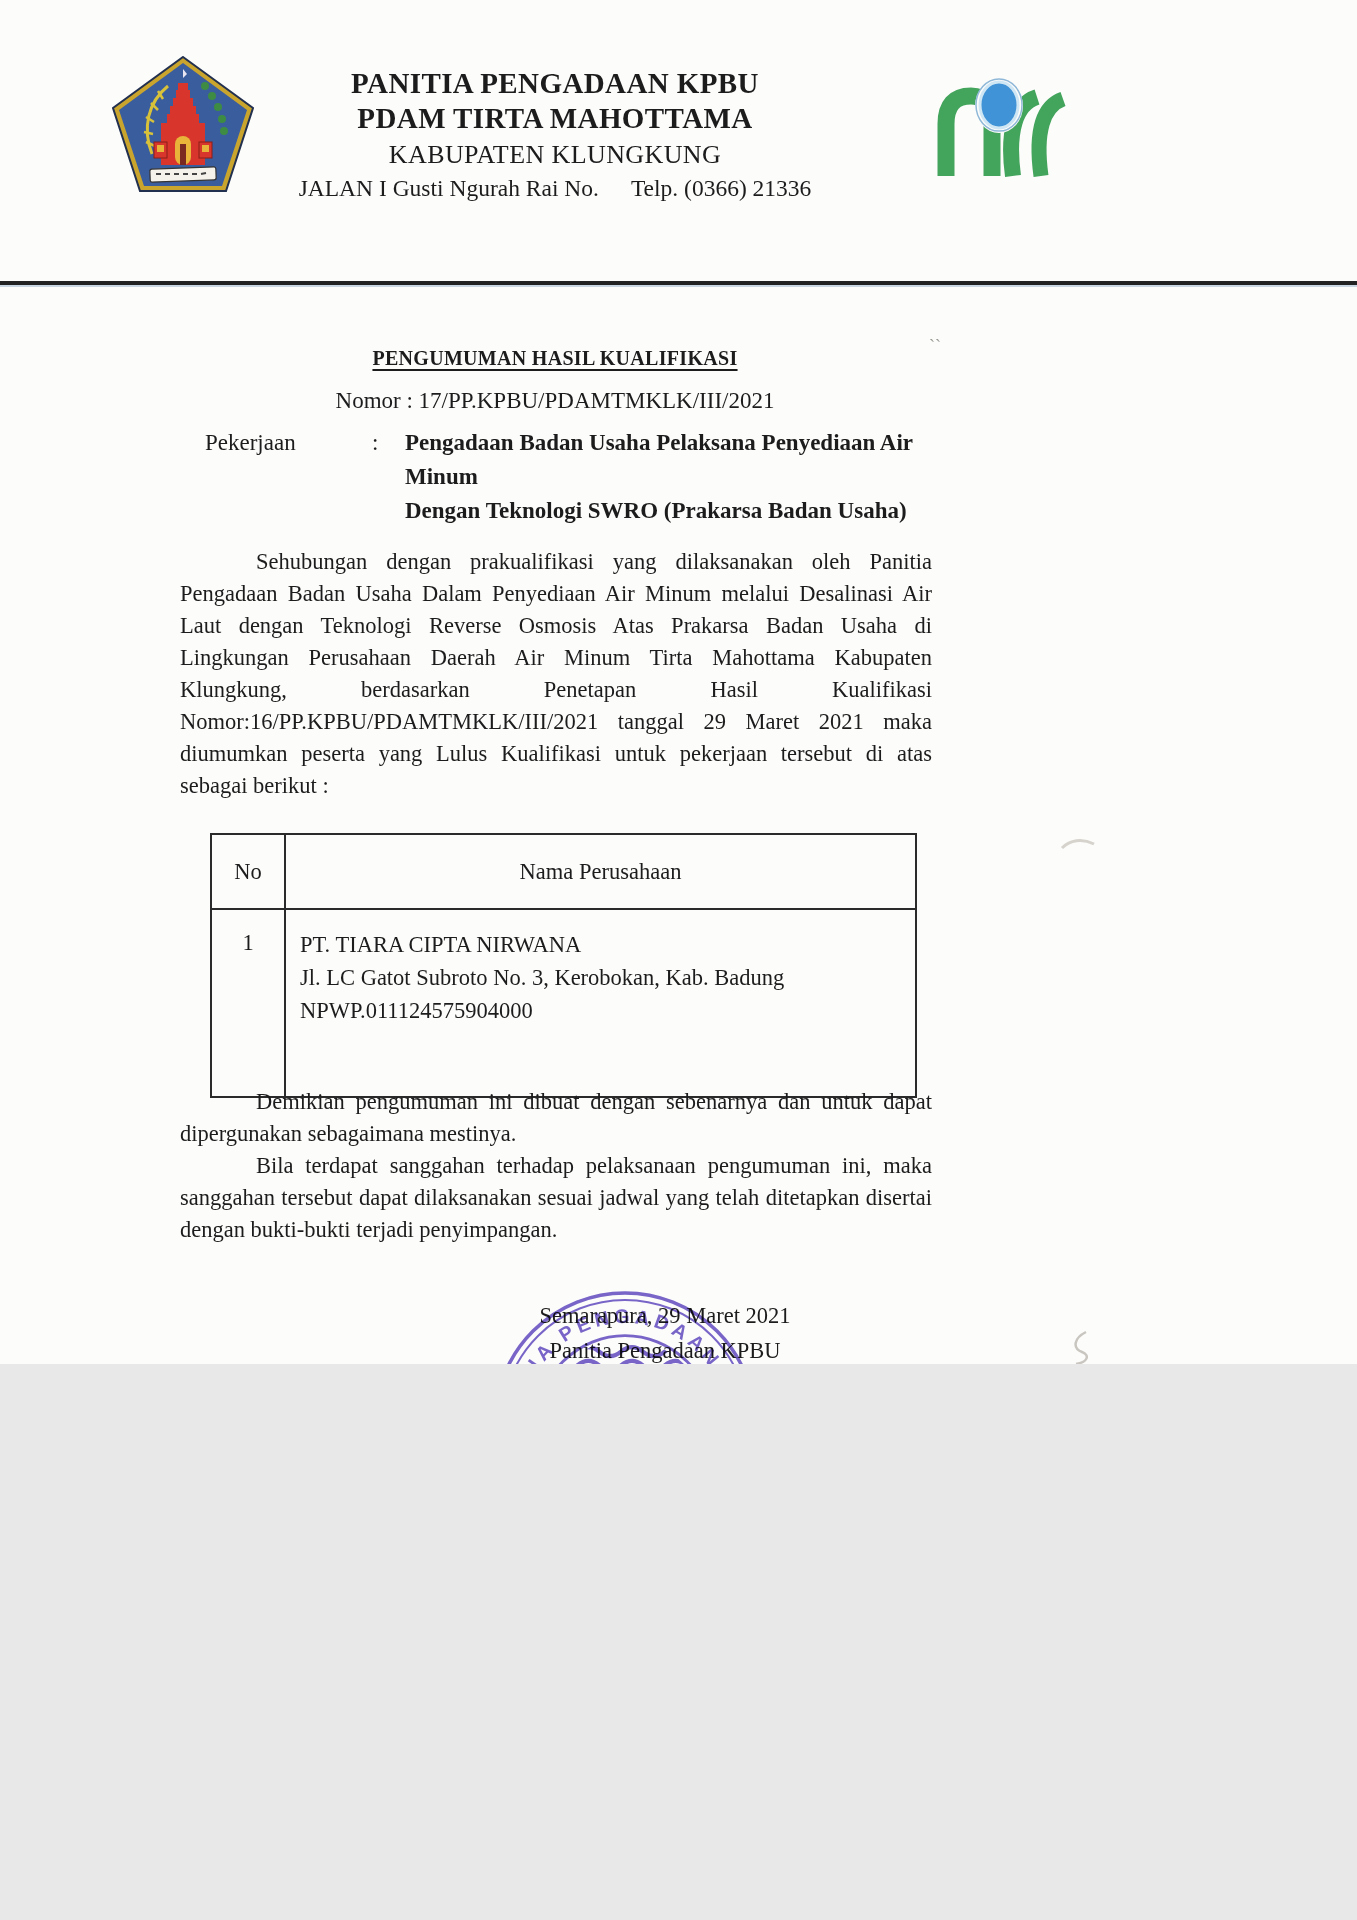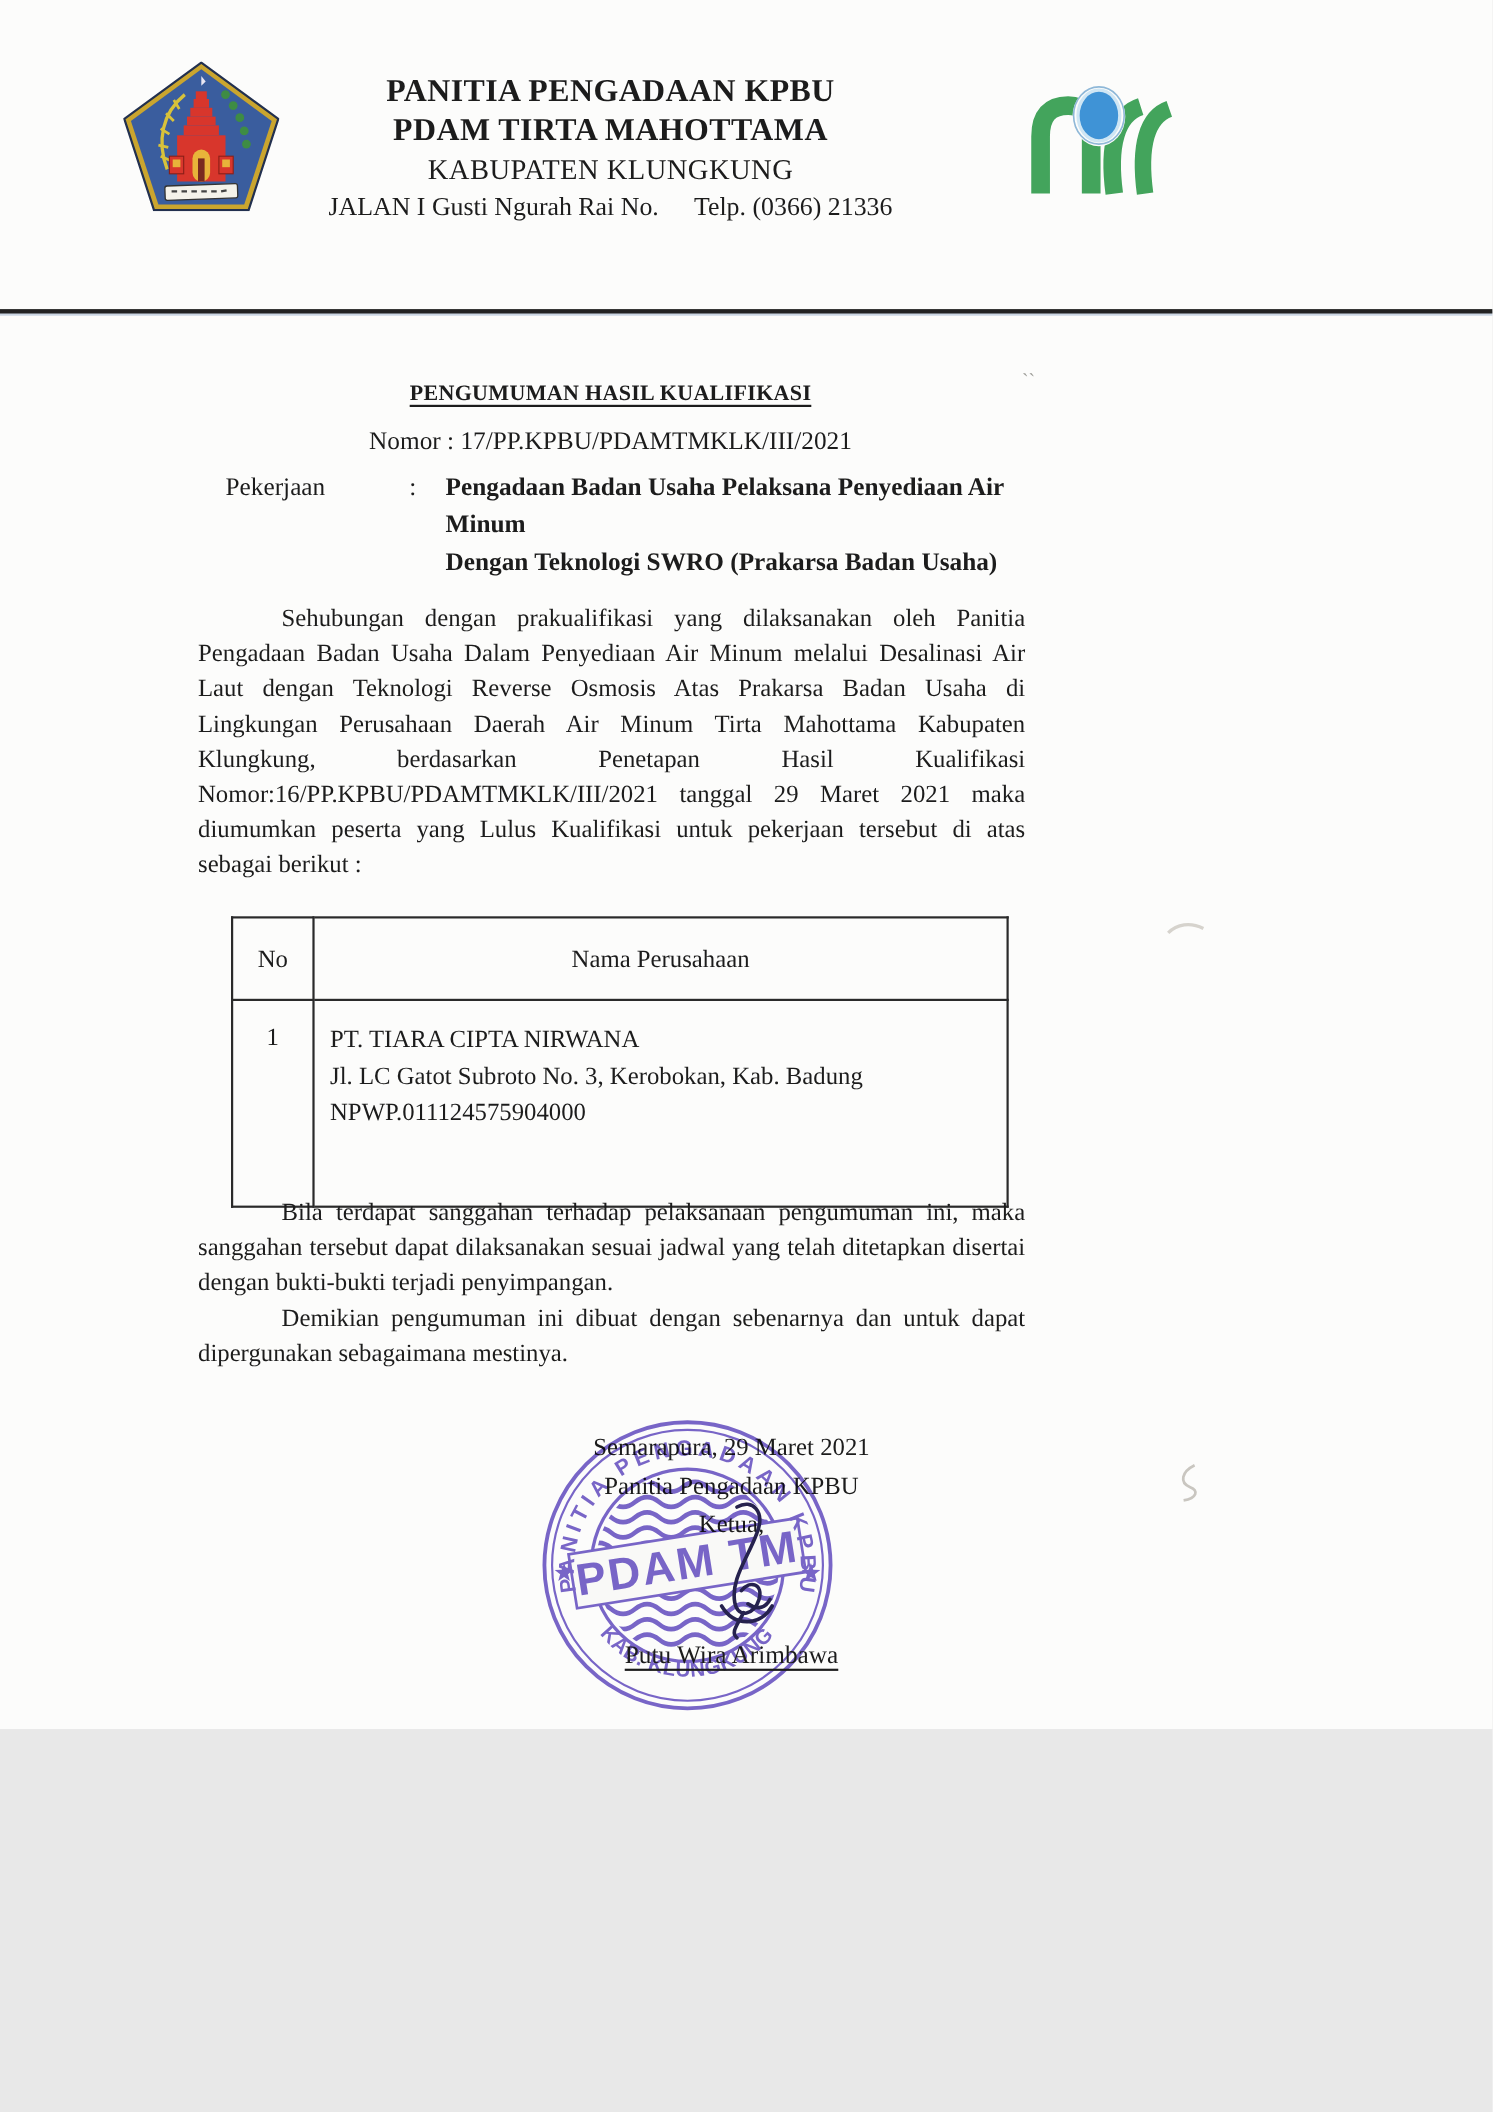--- a/index.html
+++ b/index.html
@@ -1,17 +1,17 @@
 <!DOCTYPE html>
 <html><head>
 <meta charset="utf-8">
 <style>
   html,body{margin:0;padding:0;background:#e8e8e8;}
   .page{
-    position:relative;width:1357px;height:1572px;margin:0 auto;
+    position:relative;width:1357px;height:1364px;margin:0 auto;
     background:#fcfcfb;overflow:hidden;
     font-family:"Liberation Serif","DejaVu Serif",serif;
     color:#1c1c1c;
   }
   .abs{position:absolute;}
 
   
   .header-text{left:230px;top:66px;width:650px;text-align:center;}
   .org1,.org2{font-weight:bold;font-size:29px;line-height:35px;letter-spacing:.4px;}
   .org3{font-size:26px;line-height:38px;letter-spacing:.4px;}
@@ -157,22 +157,22 @@
         <td class="cell-company">
           <div>PT. TIARA CIPTA NIRWANA</div>
           <div>Jl. LC Gatot Subroto No. 3, Kerobokan, Kab. Badung</div>
           <div class="nb">NPWP.011124575904000</div>
         </td>
       </tr>
     </tbody>
   </table>
 
   <div class="abs par p2">
+    <p>Demikian pengumuman ini dibuat dengan sebenarnya dan untuk dapat dipergunakan sebagaimana mestinya.</p>
     <p>Bila terdapat sanggahan terhadap pelaksanaan pengumuman ini, maka sanggahan tersebut dapat dilaksanakan sesuai jadwal yang telah ditetapkan disertai dengan bukti-bukti terjadi penyimpangan.</p>
-    <p>Demikian pengumuman ini dibuat dengan sebenarnya dan untuk dapat dipergunakan sebagaimana mestinya.</p>
   </div>
 
   <div class="abs sig-block">
     <div>Semarapura, 29 Maret 2021</div>
     <div>Panitia Pengadaan KPBU</div>
     <div>Ketua,</div>
   </div>
 
   <div class="abs stamp">
     <svg width="278" height="278" viewBox="0 0 280 280">

